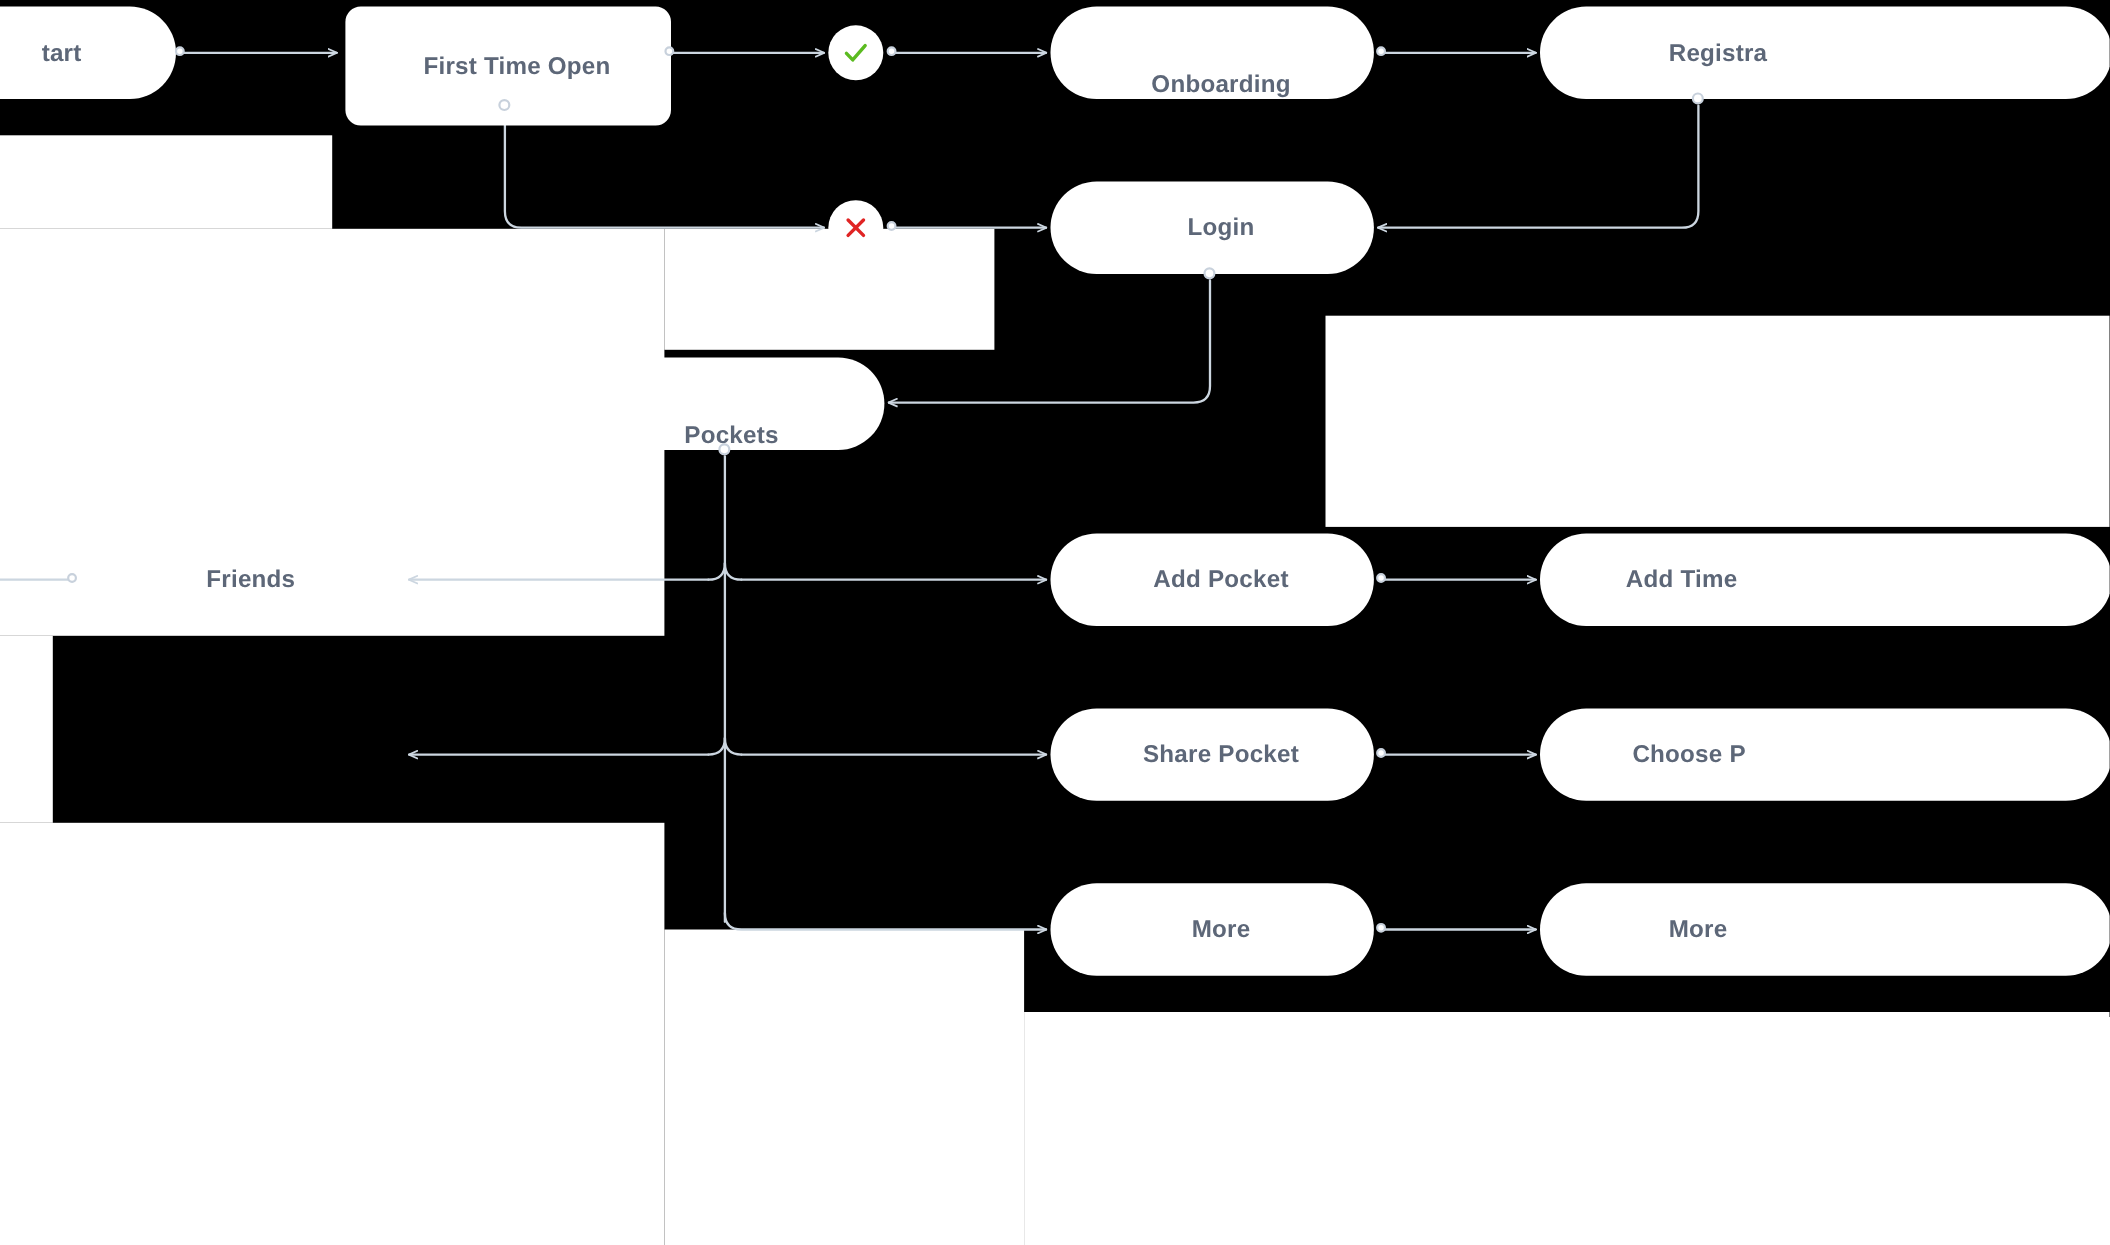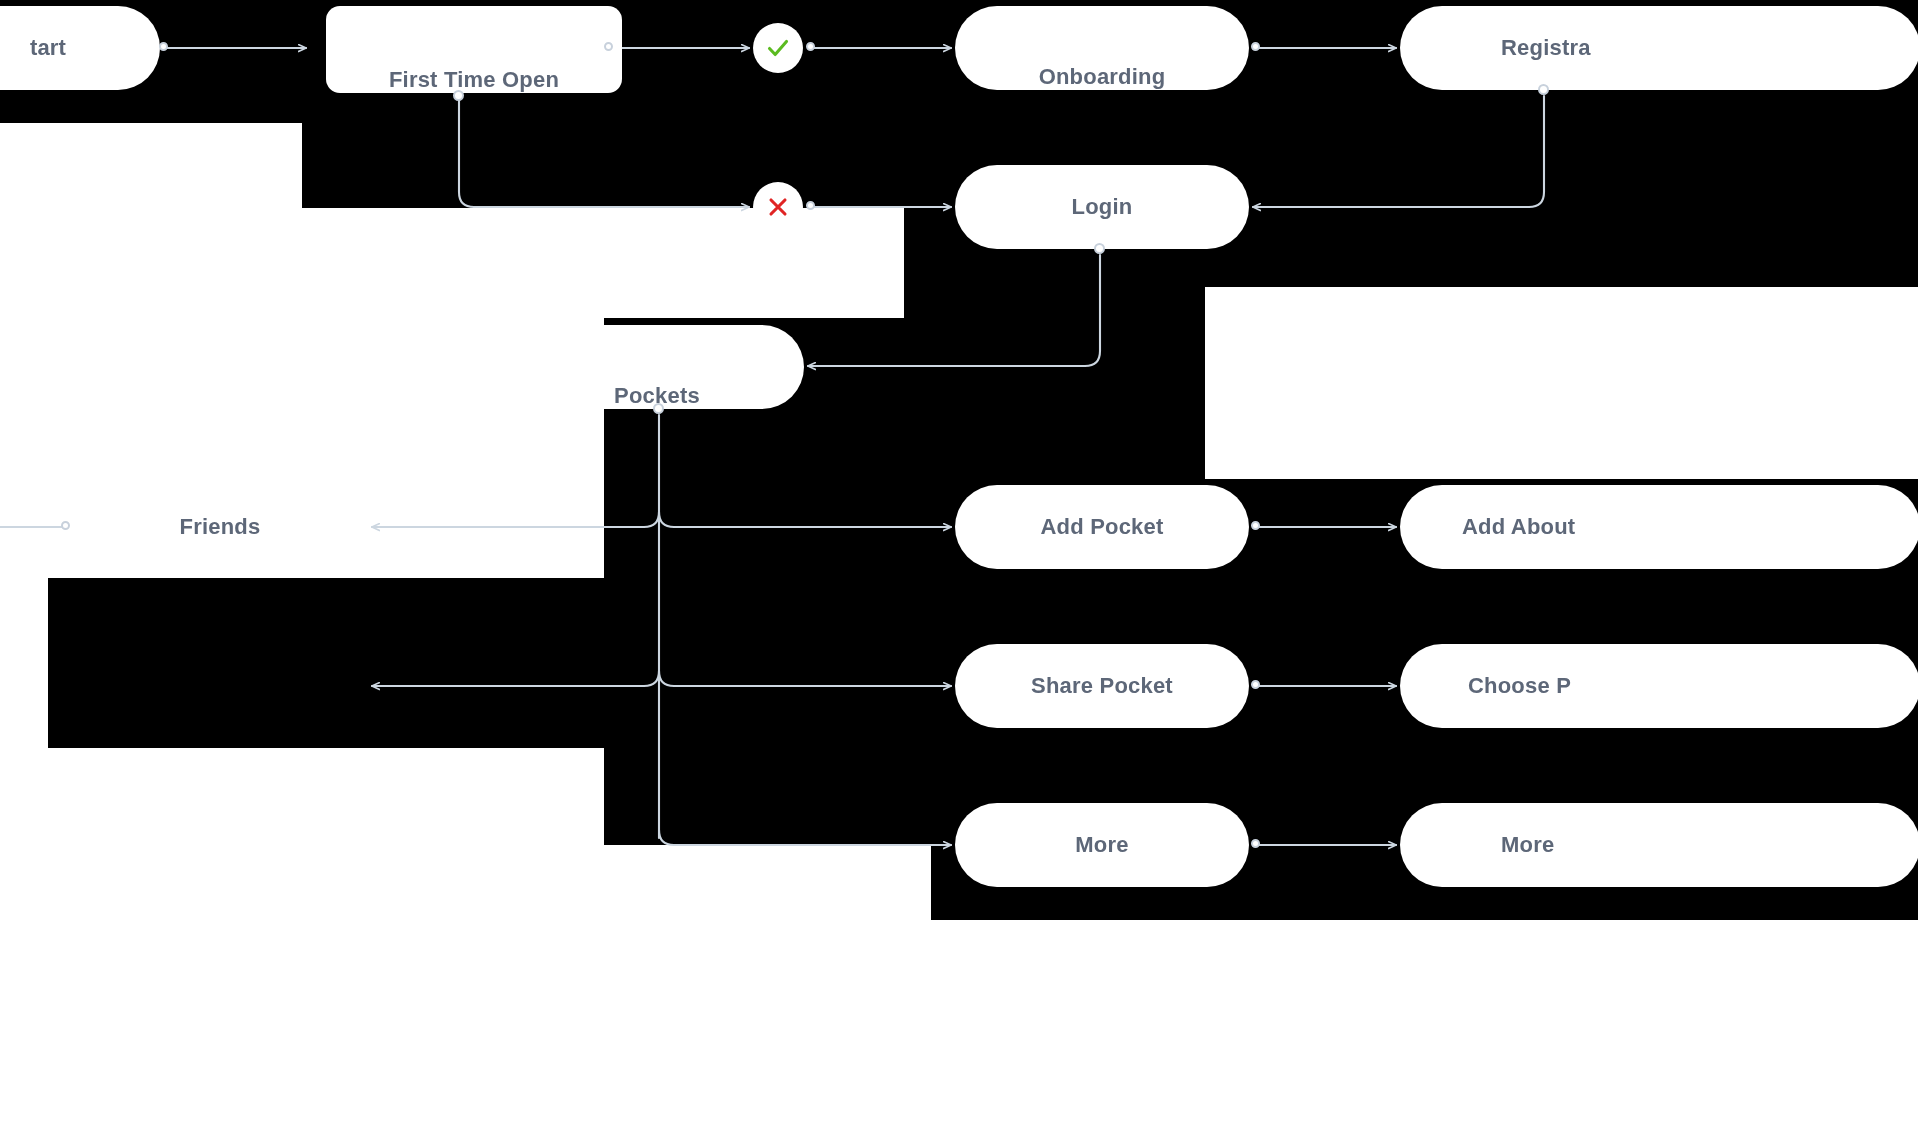--- a/index.html
+++ b/index.html
@@ -37,21 +37,21 @@
     font-weight: bold;
     letter-spacing: 0.2px;
     display: flex;
     align-items: center;
     justify-content: center;
     box-sizing: border-box;
     white-space: nowrap;
   }
   .node.pill { border-radius: 48px; }
   .node.rect { border-radius: 14px; }
-  .node-label { pointer-events: none; }
+  .node-label { pointer-events: none; margin-left: 16px; }
   
   .decision {
     position: absolute;
     width: 50px;
     height: 50px;
     border-radius: 50%;
     background: #ffffff;
     display: flex;
     align-items: center;
     justify-content: center;
@@ -133,21 +133,21 @@
       <path d="M1258,686 L1396,686" marker-end="url(#arrow)"></path>
 
       <path d="M1258,845 L1396,845" marker-end="url(#arrow)"></path>
     </g>
   </svg>
 
   <div class="node pill" style="left:-64px; top:6px; width:224px; height:84px;">
     <span class="node-label">tart</span>
   </div>
 
-  <div class="node rect" style="left:326px; top:6px; width:296px; height:87px;align-items:flex-end;">
+  <div class="node rect" style="left:314px; top:6px; width:296px; height:108px;">
     <span class="node-label">First Time Open</span>
   </div>
 
   <div class="node pill" style="left:955px; top:6px; width:294px; height:84px;align-items:flex-end;">
     <span class="node-label">Onboarding</span>
   </div>
 
   <div class="node pill" style="left:1400px; top:6px; width:520px; height:84px; justify-content:flex-start; padding-left:101px;">
     <span class="node-label">Registra</span>
   </div>
@@ -162,21 +162,21 @@
 
   <div class="node pill" style="left:72px; top:485px; width:296px; height:84px;">
     <span class="node-label">Friends</span>
   </div>
 
   <div class="node pill" style="left:955px; top:485px; width:294px; height:84px;">
     <span class="node-label">Add Pocket</span>
   </div>
 
   <div class="node pill" style="left:1400px; top:485px; width:520px; height:84px; justify-content:flex-start; padding-left:62px;">
-    <span class="node-label">Add About</span>
+    <span class="node-label">Add Time</span>
   </div>
 
 
   <div class="node pill" style="left:955px; top:644px; width:294px; height:84px;">
     <span class="node-label">Share Pocket</span>
   </div>
 
   <div class="node pill" style="left:1400px; top:644px; width:520px; height:84px; justify-content:flex-start; padding-left:68px;">
     <span class="node-label">Choose P</span>
   </div>

